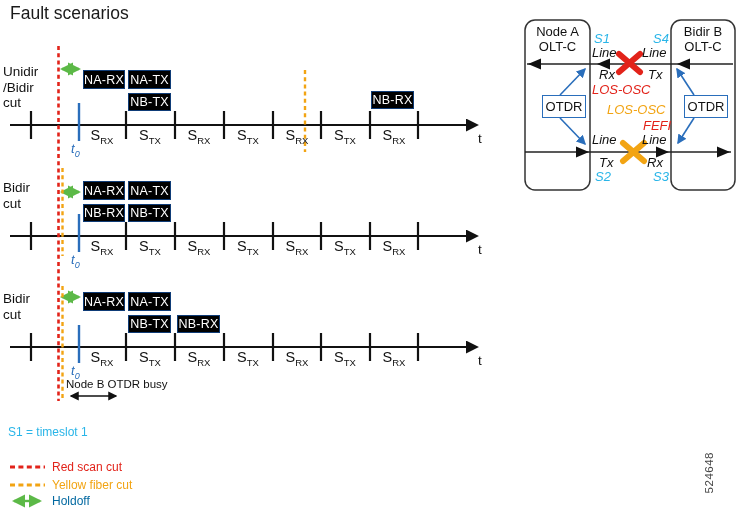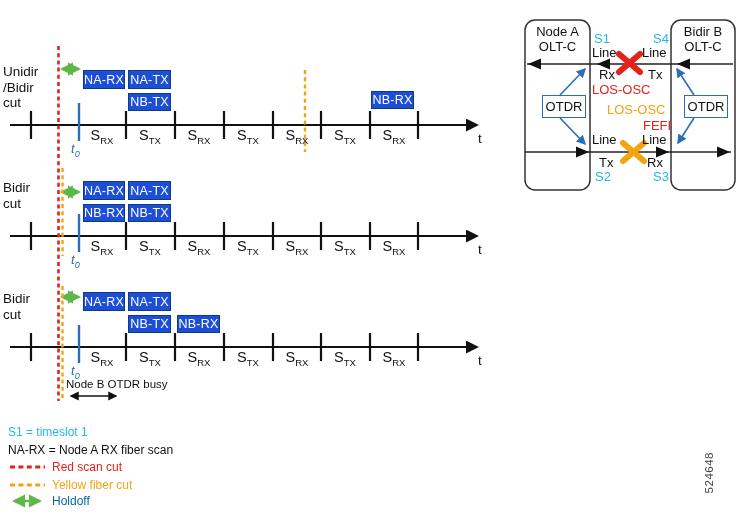--- a/index.html
+++ b/index.html
@@ -6,28 +6,28 @@
   .stage{position:relative;width:740px;height:517px;background:#fff;
          font-family:"Liberation Sans",sans-serif;color:#111;overflow:hidden;}
   .layer{position:absolute;left:0;top:0;}
   .title{position:absolute;left:10px;top:3px;font-size:17.5px;color:#1a1a1a;}
   .rowlabel{position:absolute;left:3px;font-size:13.5px;line-height:15.5px;white-space:pre-line;}
   .slot{position:absolute;width:48px;text-align:center;font-size:14.5px;}
   .slot sub{font-size:9.5px;}
   .t0{position:absolute;left:71px;color:#2a6ebb;font-size:13px;font-style:italic;}
   .t0 sub{font-size:9px;}
   .tlabel{position:absolute;left:478px;font-size:13.5px;}
-  .bbox{position:absolute;background:#1d4ed8;border:1px solid #0f3c77;color:#fff;
+  .bbox{position:absolute;background:#000000;border:1px solid #0f3c77;color:#fff;
         font-size:12.5px;display:flex;align-items:center;justify-content:center;
         box-sizing:border-box;letter-spacing:0.2px;text-align:center;}
   .busy{position:absolute;left:66px;top:378px;font-size:11.5px;}
   .ndtitle{position:absolute;top:24px;text-align:center;font-size:13px;line-height:15px;white-space:pre-line;}
   .otdr{position:absolute;top:95px;width:44px;height:23px;border:1.5px solid #2a6ebb;background:#fff;
         display:flex;align-items:center;justify-content:center;font-size:13px;box-sizing:border-box;}
-  .nd{position:absolute;font-size:13px;}
+  .nd{position:absolute;font-size:13px;font-style:italic;}
   .cyan{color:#29b5e8;} .red{color:#e2231a;} .orange{color:#f2a413;} .green{color:#0369a1;}
   .legend-text{position:absolute;left:52px;font-size:12px;}
   .fignum{position:absolute;left:703px;top:452px;writing-mode:vertical-rl;transform:rotate(180deg);
           font-size:11.5px;color:#444;letter-spacing:0.5px;}
 </style>
 </head>
 <body>
 
 <div class="stage">
 
@@ -90,20 +90,21 @@
       <line x1="694" y1="118" x2="678" y2="143" stroke="#2a6ebb" stroke-width="1.6" marker-end="url(#abl)"></line>
     </g>
 
     <g>
       <line x1="10" y1="467" x2="45" y2="467" stroke="#e2231a" stroke-width="3" stroke-dasharray="5 3.4"></line>
       <line x1="10" y1="485" x2="45" y2="485" stroke="#f2a413" stroke-width="3" stroke-dasharray="5 3.4"></line>
       <line x1="14" y1="501" x2="40" y2="501" stroke="#5cb947" stroke-width="2.4" marker-start="url(#ag)" marker-end="url(#ag)"></line>
     </g>
   </svg>
 
+  <div class="title">Fault scenarios</div>
 
   <div class="rowlabel" style="top:64px">Unidir
 /Bidir
 cut</div>
   <div class="bbox" style="left:83px;top:70px;width:42px;height:19px">NA-RX</div>
   <div class="bbox" style="left:128px;top:70px;width:43px;height:19px">NA-TX</div>
   <div class="bbox" style="left:128px;top:93px;width:43px;height:18px">NB-TX</div>
   <div class="bbox" style="left:371px;top:91px;width:43px;height:18px">NB-RX</div>
   <div class="t0" style="top:141px"><span>t</span><sub>0</sub></div>
   <div class="slot" style="left:78px;top:127px"><span>S</span><sub>RX</sub></div>
@@ -165,19 +166,18 @@
   <div class="nd orange" style="left:607px;top:102px">LOS-OSC</div>
   <div class="nd red" style="left:643px;top:118px">FEFI</div>
   <div class="nd" style="left:592px;top:132px">Line</div>
   <div class="nd" style="left:599px;top:155px">Tx</div>
   <div class="nd cyan" style="left:595px;top:169px">S2</div>
   <div class="nd" style="left:642px;top:132px">Line</div>
   <div class="nd" style="left:647px;top:155px">Rx</div>
   <div class="nd cyan" style="left:653px;top:169px">S3</div>
 
   <div class="legend-text cyan" style="left:8px;top:425px">S1 = timeslot 1</div>
-  <div class="legend-text" style="left:8px;top:443px">NA-RX = Node A RX fiber scan</div>
   <div class="legend-text red" style="top:460px">Red scan cut</div>
   <div class="legend-text orange" style="top:478px">Yellow fiber cut</div>
   <div class="legend-text green" style="top:494px">Holdoff</div>
 
   <div class="fignum">524648</div>
 </div>
 
 </body></html>

